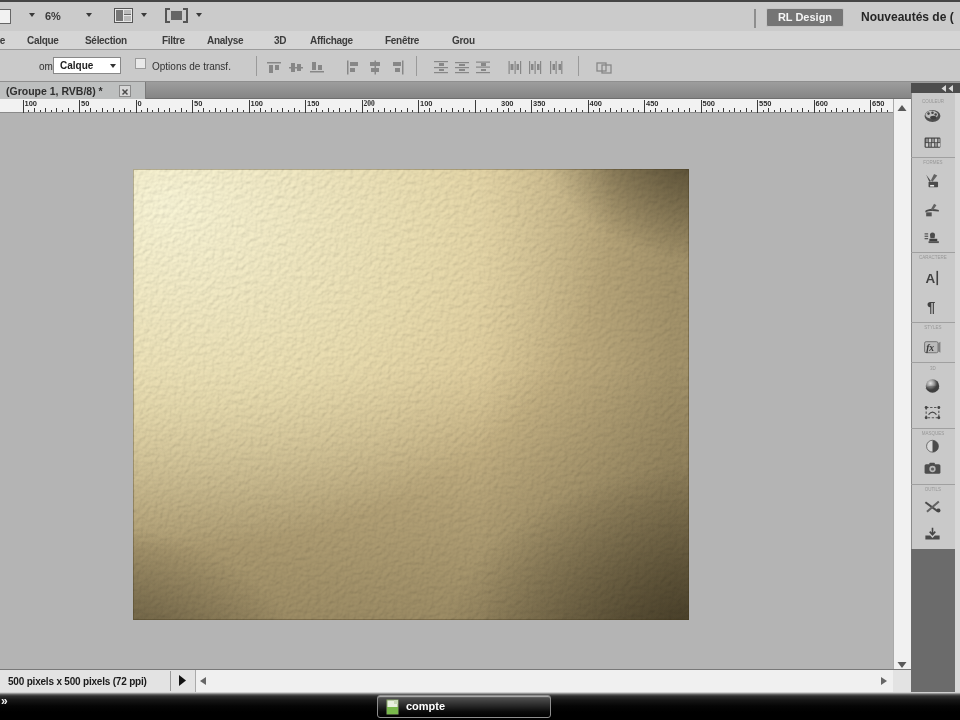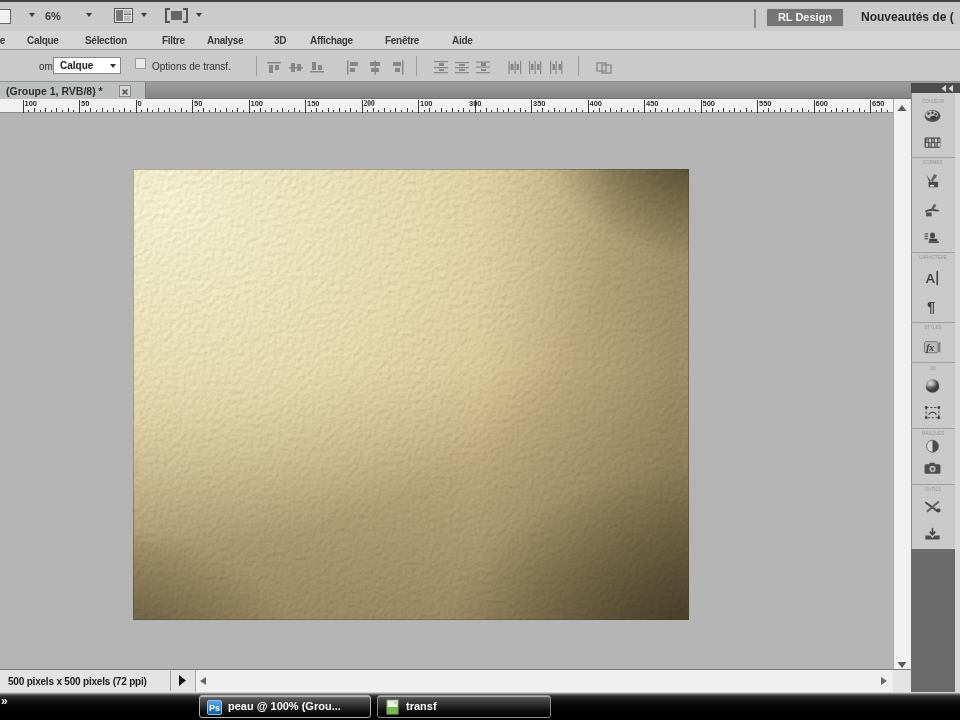--- a/index.html
+++ b/index.html
@@ -73,21 +73,21 @@
 <div class="abs" style="left:861px;top:10px;font-size:12px;font-weight:bold;color:#262626;white-space:nowrap;">Nouveautés de (</div>
 <div class="abs" id="menubar"></div>
 <div class="menuitem" style="left:-6px;top:35px;">ge</div>
 <div class="menuitem" style="left:27px;top:35px;">Calque</div>
 <div class="menuitem" style="left:85px;top:35px;">Sélection</div>
 <div class="menuitem" style="left:162px;top:35px;">Filtre</div>
 <div class="menuitem" style="left:207px;top:35px;">Analyse</div>
 <div class="menuitem" style="left:274px;top:35px;">3D</div>
 <div class="menuitem" style="left:310px;top:35px;">Affichage</div>
 <div class="menuitem" style="left:385px;top:35px;">Fenêtre</div>
-<div class="menuitem" style="left:452px;top:35px;">Aide</div>
+<div class="menuitem" style="left:452px;top:35px;">Grou</div>
 <div class="abs" id="optionsbar"></div>
 <div class="optxt" style="left:-1px;top:61px;margin-left:40px;">omatique :</div>
 <div class="abs" id="combo">
       <span style="position:absolute;left:6px;top:2px;">Calque</span>
       <span class="dd"></span>
     </div>
 <div class="abs" id="checkbox"></div>
 <div class="optxt" style="left:152px;top:61px;">Options de transf.</div>
 <div class="sep-v" style="left:256px;top:56px;height:20px;"></div>
 <div class="sep-v" style="left:416px;top:56px;height:20px;"></div>
@@ -325,21 +325,21 @@
 <div class="tlabel" style="left:194.0px;">50</div>
 <div class="tick" style="left:248.5px;top:100px;height:13px;"></div>
 <div class="tlabel" style="left:250.5px;">100</div>
 <div class="tick" style="left:305.0px;top:100px;height:13px;"></div>
 <div class="tlabel" style="left:307.0px;">150</div>
 <div class="tick" style="left:361.5px;top:100px;height:13px;"></div>
 <div class="tlabel" style="left:363.5px;font-family:Liberation Serif, serif;">200</div>
 <div class="tick" style="left:418.0px;top:100px;height:13px;"></div>
 <div class="tlabel" style="left:420.0px;">100</div>
 <div class="tick" style="left:474.5px;top:100px;height:13px;"></div>
-<div class="tlabel" style="left:469px;">300</div>
+<div class="tlabel" style="left:501px;">300</div>
 <div class="tick" style="left:531.0px;top:100px;height:13px;"></div>
 <div class="tlabel" style="left:533.0px;">350</div>
 <div class="tick" style="left:587.5px;top:100px;height:13px;"></div>
 <div class="tlabel" style="left:589.5px;">400</div>
 <div class="tick" style="left:644.0px;top:100px;height:13px;"></div>
 <div class="tlabel" style="left:646.0px;">450</div>
 <div class="tick" style="left:700.5px;top:100px;height:13px;"></div>
 <div class="tlabel" style="left:702.5px;">500</div>
 <div class="tick" style="left:757.0px;top:100px;height:13px;"></div>
 <div class="tlabel" style="left:759.0px;">550</div>
@@ -496,24 +496,20 @@
     </svg>
 <div class="abs" id="hscroll"></div>
 <svg class="abs" style="left:199px;top:676px;" width="8" height="10">
       <path d="M7 1 L1 5 L7 9 Z" fill="#666"></path>
     </svg>
 <svg class="abs" style="left:880px;top:676px;" width="8" height="10">
       <path d="M1 1 L7 5 L1 9 Z" fill="#666"></path>
     </svg>
 <div class="abs" id="taskbar"></div>
 <div class="abs" style="left:1px;top:694px;color:#f0f0f0;font-size:12px;font-weight:bold;">»</div>
-<div class="tbtn" style="left:199px;width:172px;border-color:#b0b0b0;background:linear-gradient(180deg,#9a9a9a 0,#595959 10%,#2d2d2d 48%,#0c0c0c 78%,#000 100%);">
-<div style="position:absolute;left:7px;top:4px;width:15px;height:15px;background:linear-gradient(180deg,#55aaee,#1058a8);border:1px solid #8fc4ee;border-radius:2px;color:#fff;font-size:9px;font-weight:bold;text-align:center;line-height:14px;">Ps</div>
-<span class="lbl">peau @ 100% (Grou...</span>
-    </div>
 <div class="tbtn" style="left:377px;width:174px;">
 <svg style="position:absolute;left:7px;top:3px;" width="16" height="17" viewBox="0 0 16 17">
 <rect x="2" y="1" width="11" height="14" fill="#e9f0e0" stroke="#8aa86a"></rect>
 <rect x="2" y="8" width="11" height="7" fill="#79b94c"></rect>
 <rect x="9" y="1" width="4" height="4" fill="#c8d8b8"></rect>
 </svg>
-      <span class="lbl">transf</span>
+      <span class="lbl">compte</span>
     </div>
 </div>
 </body></html>

